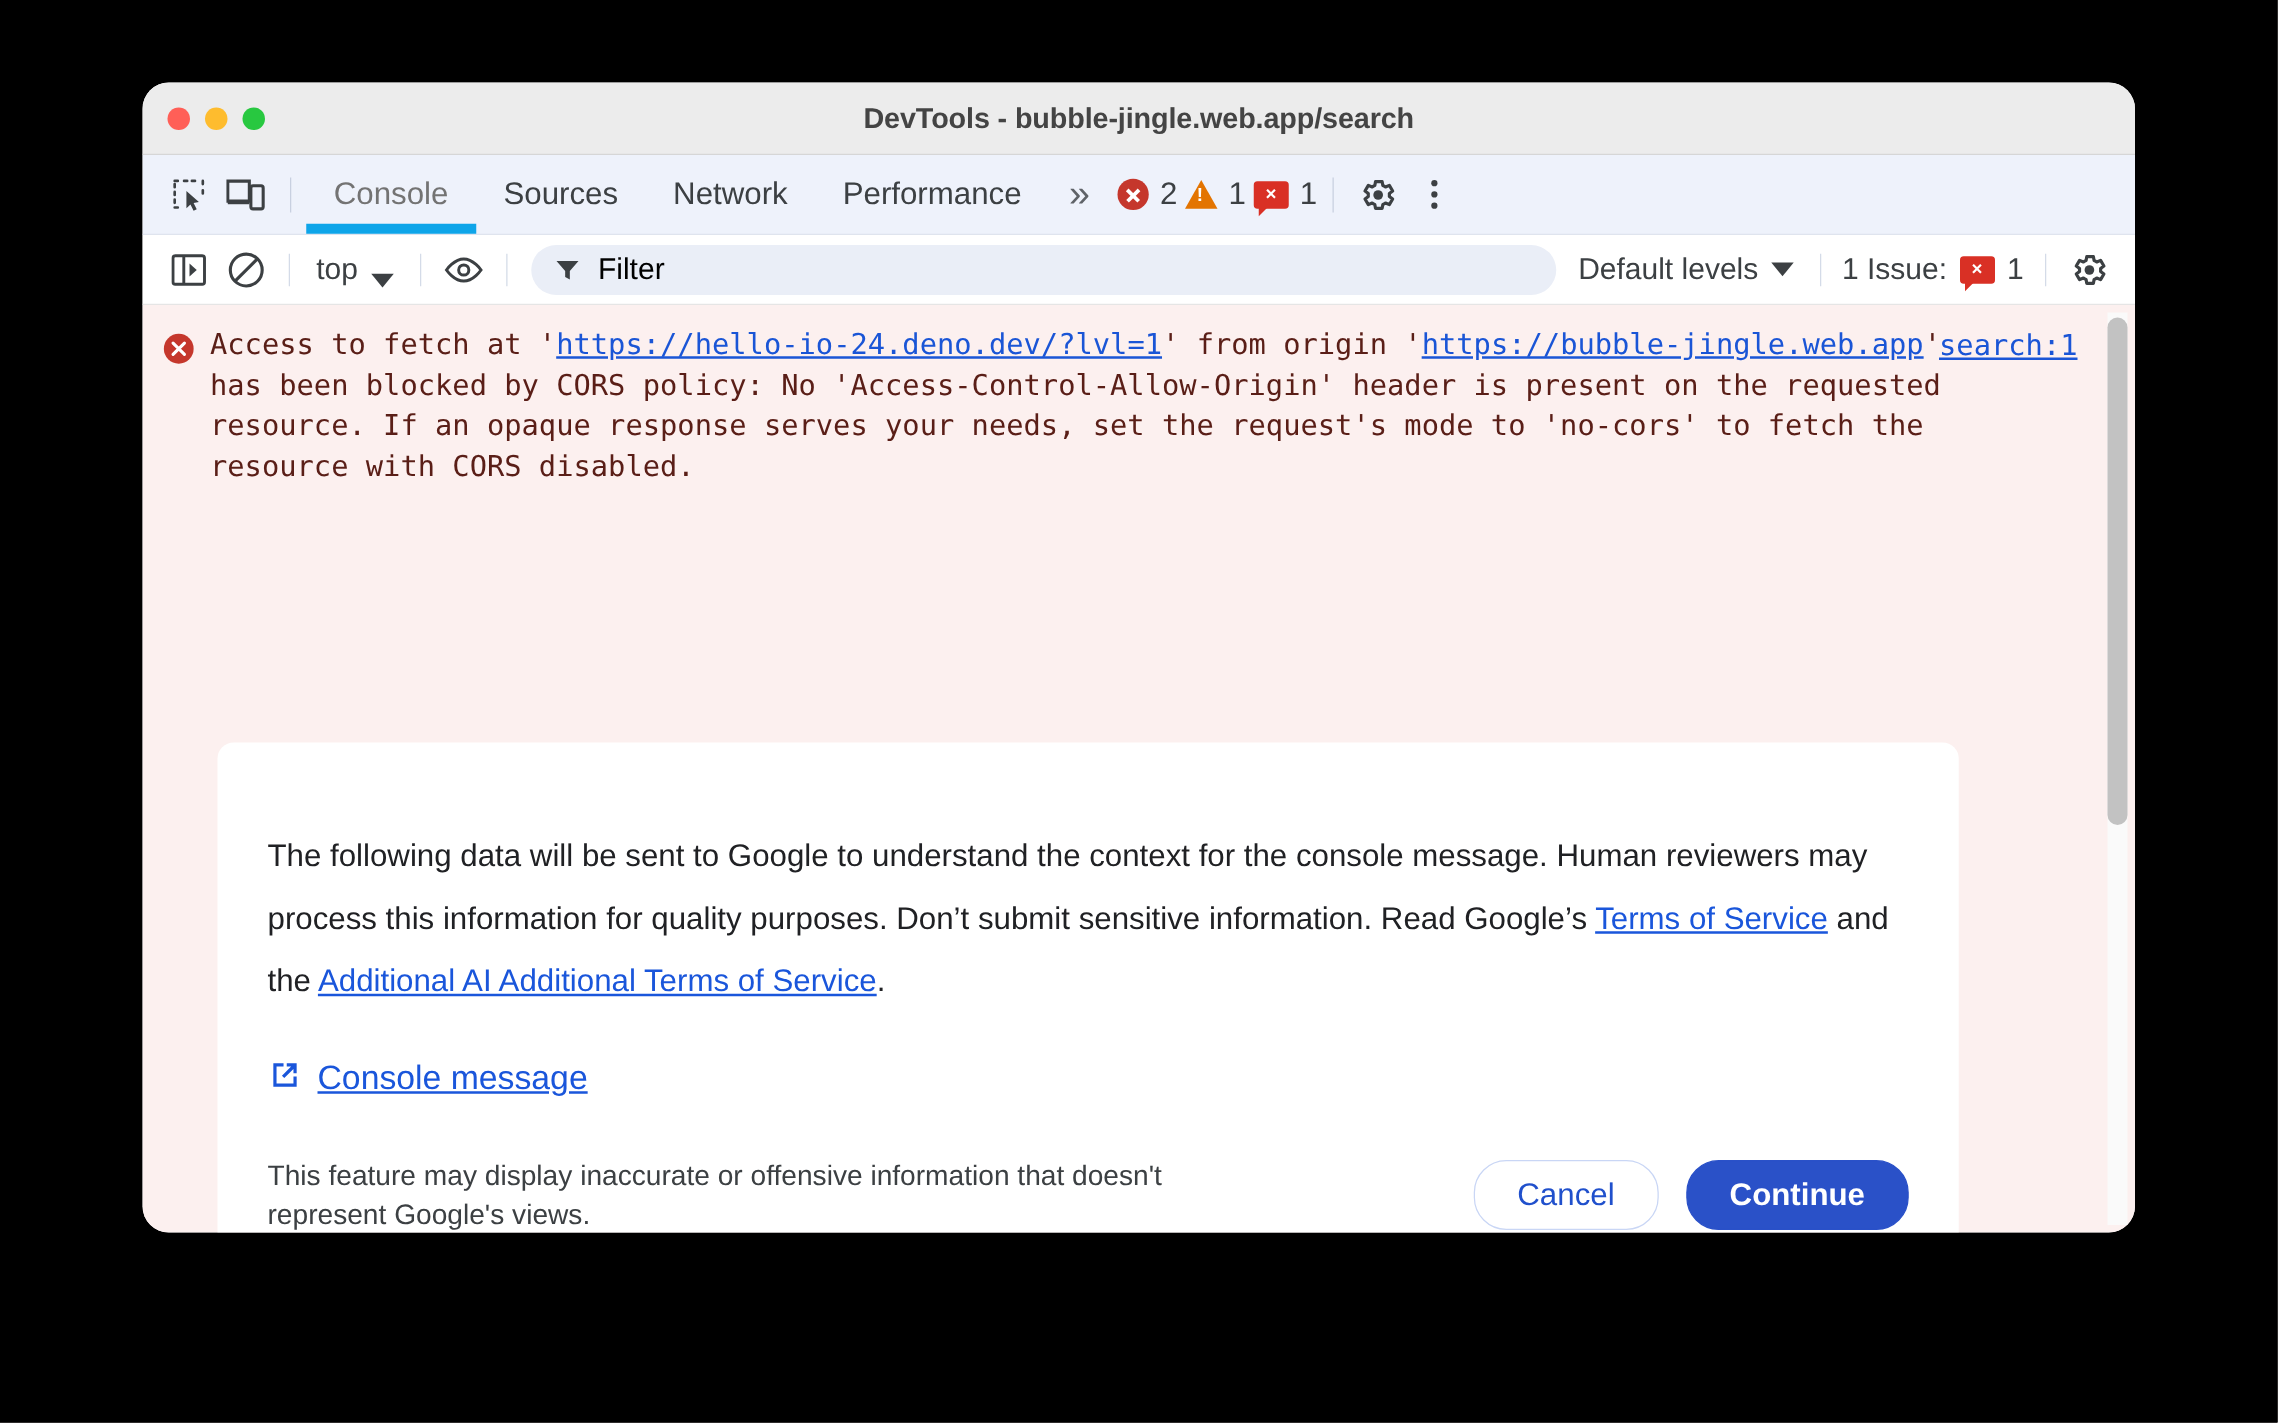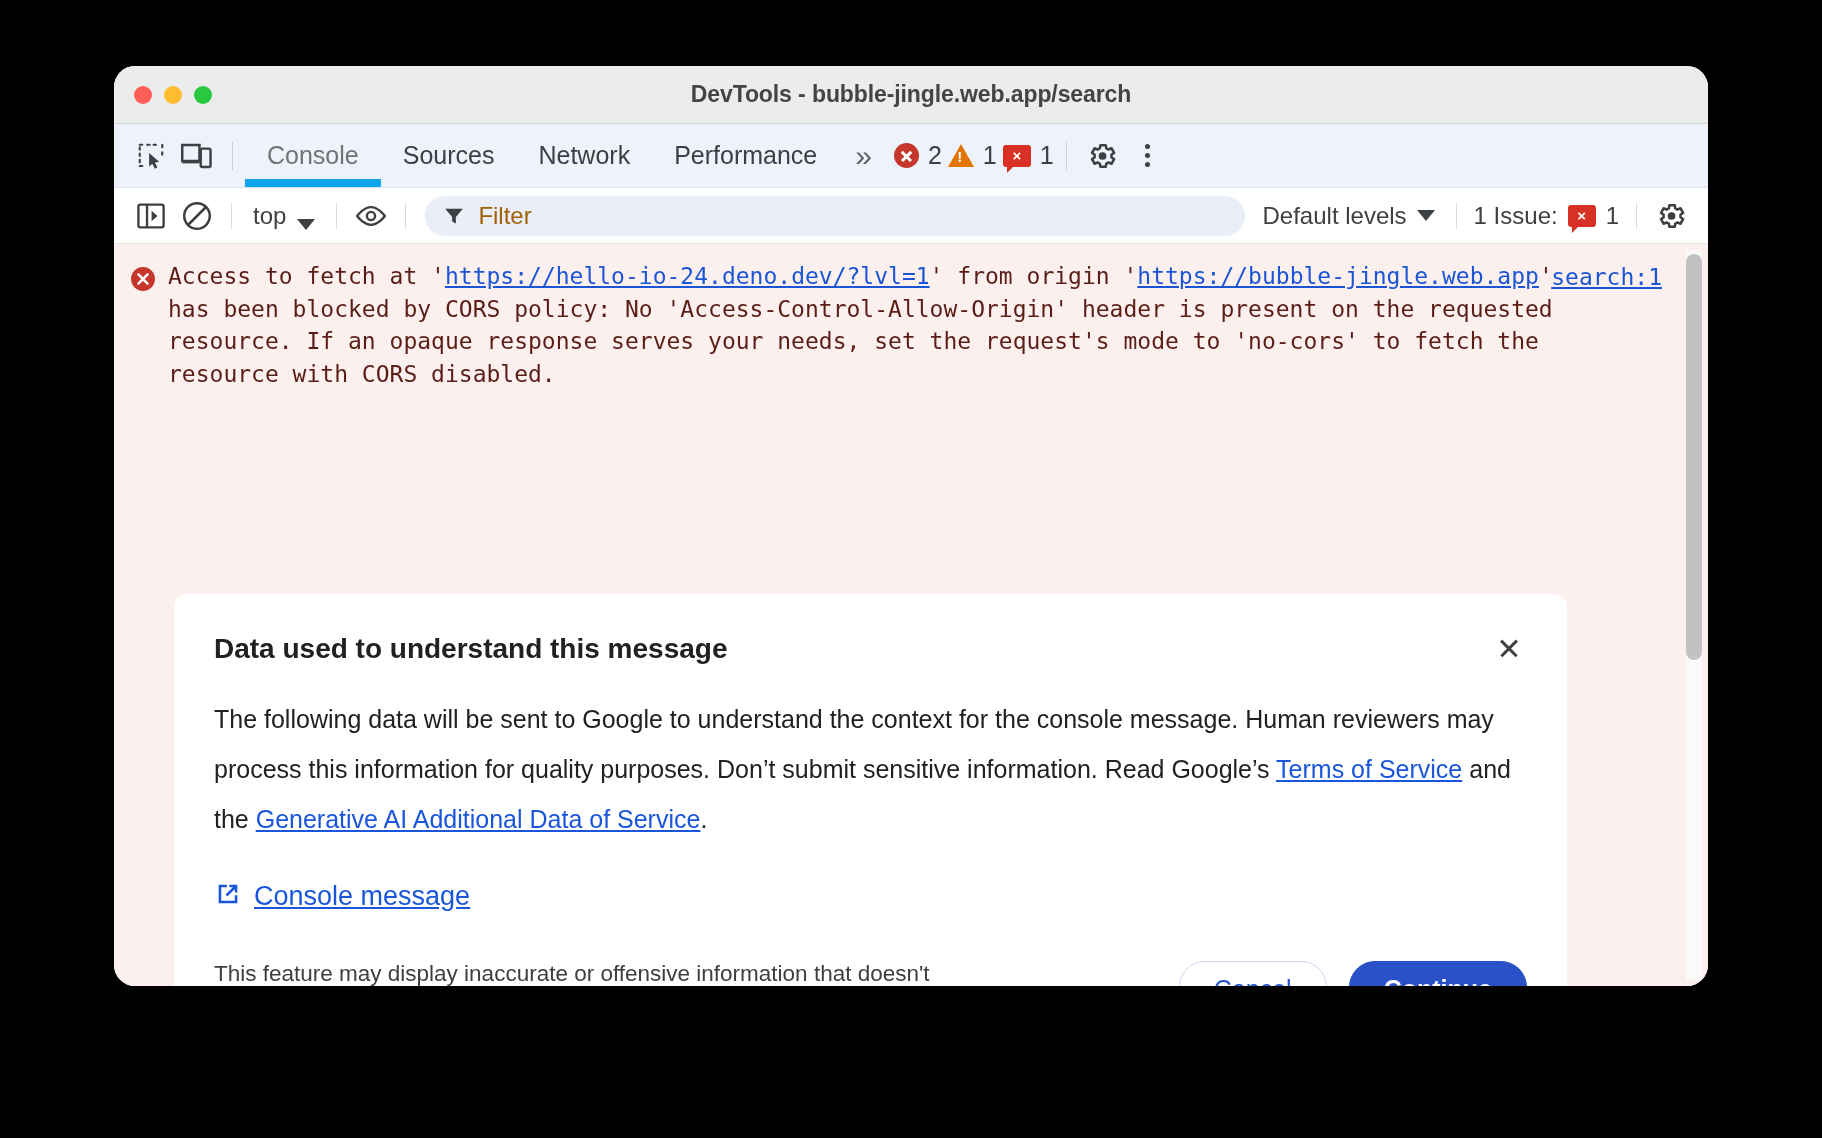--- a/index.html
+++ b/index.html
@@ -239,21 +239,21 @@
     display: flex;
     align-items: center;
     gap: 13px;
     padding: 0 18px;
     margin: 0 8px;
     min-width: 0;
   }
   .filter-ph {
     font-family: "Liberation Sans", sans-serif;
     font-size: 24px;
-    color: #a16207;
+    color: #000000;
   }
   .levels {
     display: flex;
     align-items: center;
     gap: 10px;
     font-family: "Liberation Sans", sans-serif;
     font-size: 24px;
     color: #3c4043;
     padding: 0 10px;
     flex: none;
@@ -589,27 +589,23 @@
           </svg>
         </div>
         <div class="msg-text">
           <span>Access to fetch at '</span><a href="#">https://hello-io-24.deno.dev/?lvl=1</a><span>' from origin '</span><a href="#">https://bubble-jingle.web.app</a><span>' has been blocked by CORS policy: No 'Access-Control-Allow-Origin' header is present on the requested resource. If an opaque response serves your needs, set the request's mode to 'no-cors' to fetch the resource with CORS disabled.</span>
         </div>
         <a href="#" class="src-link">search:1</a>
       </div>
 
       <div class="card">
 
-        <div class="card-head">
-          <div class="card-title">Data used to understand this message</div>
-          <div class="close-x"></div>
-        </div>
 
         <div class="card-body">
-          <span>The following data will be sent to Google to understand the context for the console message. Human reviewers may process this information for quality purposes. Don’t submit sensitive information. Read Google’s </span><a href="#">Terms of Service</a><span> and the </span><a href="#">Generative AI Additional Data of Service</a><span>.</span>
+          <span>The following data will be sent to Google to understand the context for the console message. Human reviewers may process this information for quality purposes. Don’t submit sensitive information. Read Google’s </span><a href="#">Terms of Service</a><span> and the </span><a href="#">Additional AI Additional Terms of Service</a><span>.</span>
         </div>
 
         <div class="msg-link-row">
           <span class="ext-ico">
             <svg width="28" height="28" viewBox="0 0 24 24">
               <path d="M4 4h7v2.2H6.2v11.6h11.6V13H20v7H4z" fill="#1a56db"></path>
               <path d="M13.2 4H20v6.8h-2.2V7.8l-6.3 6.3-1.6-1.6 6.3-6.3h-3z" fill="#1a56db"></path>
             </svg>
           </span>
           <a href="#" class="msg-link">Console message</a>

